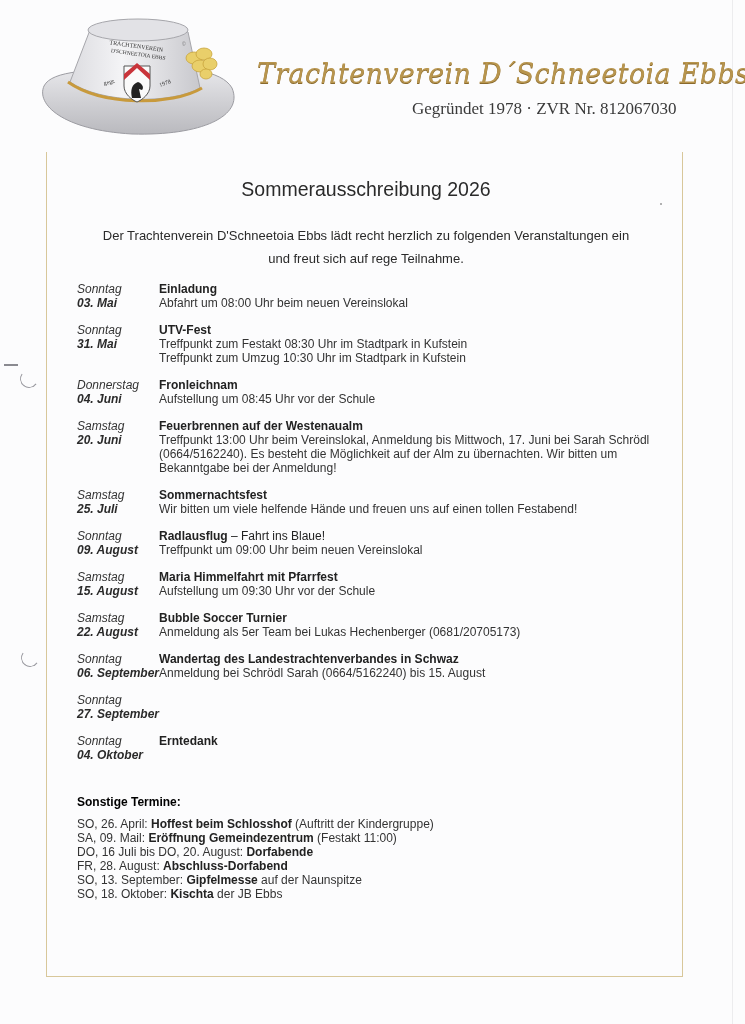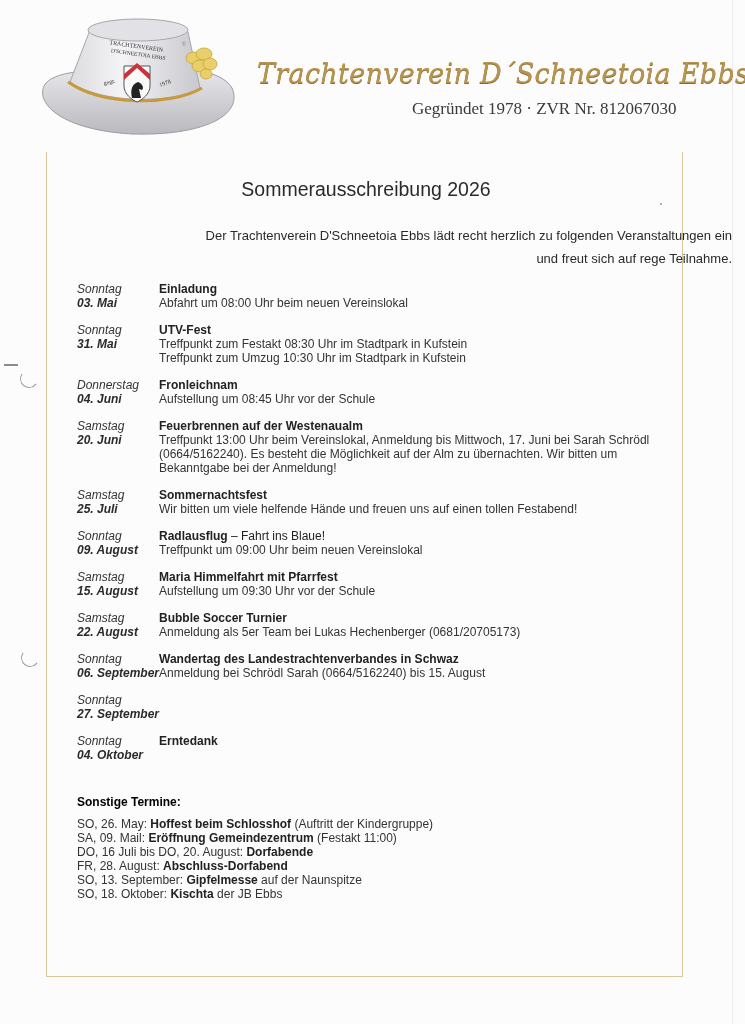--- a/index.html
+++ b/index.html
@@ -89,21 +89,21 @@
     .doc-title {
       position: absolute;
       left: 0; width: 732px; top: 178px;
       text-align: center;
       font-size: 19.5px;
       color: #2a2a2a;
     }
     .intro {
       position: absolute;
       left: 0; width: 732px; top: 224px;
-      text-align: right;
+      text-align: center;
       font-size: 13px;
       line-height: 23px;
       color: #2a2a2a;
     }
     .events {
       position: absolute;
       left: 77px; top: 282px;
       width: 590px;
       font-size: 12px;
       line-height: 14px;
@@ -306,21 +306,21 @@
         </div>
         <div class="info-col">
           <span class="title"><span>Erntedank</span></span>
         </div>
       </div>
     </div>
 
   <div class="other">
     <span class="other-heading">Sonstige Termine:</span>
     <div id="other-items">
-        <span class="row"><span>SO, 26. May: </span><b>Hoffest beim Schlosshof</b><span> (Auftritt der Kindergruppe)</span></span>
+        <span class="row"><span>SO, 26. April: </span><b>Hoffest beim Schlosshof</b><span> (Auftritt der Kindergruppe)</span></span>
         <span class="row"><span>SA, 09. Mail: </span><b>Eröffnung Gemeindezentrum</b><span> (Festakt 11:00)</span></span>
         <span class="row"><span>DO, 16 Juli bis DO, 20. August: </span><b>Dorfabende</b></span>
         <span class="row"><span>FR, 28. August: </span><b>Abschluss-Dorfabend</b></span>
         <span class="row"><span>SO, 13. September: </span><b>Gipfelmesse</b><span> auf der Naunspitze</span></span>
         <span class="row"><span>SO, 18. Oktober: </span><b>Kischta</b><span> der JB Ebbs</span></span>
       </div>
   </div>
 </div>
 
 </body></html>

